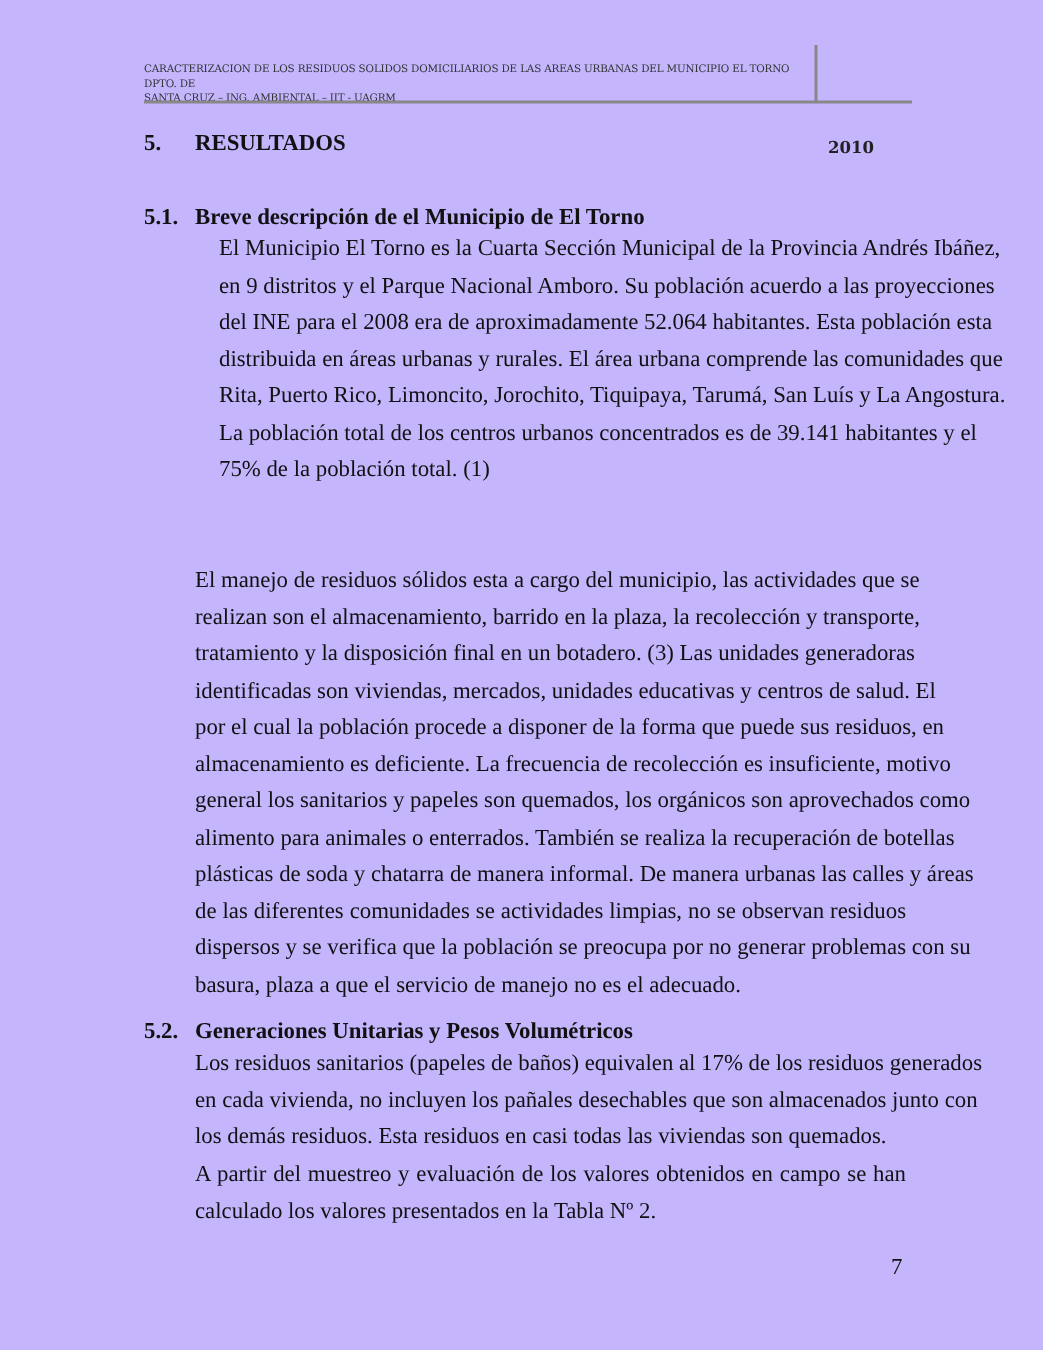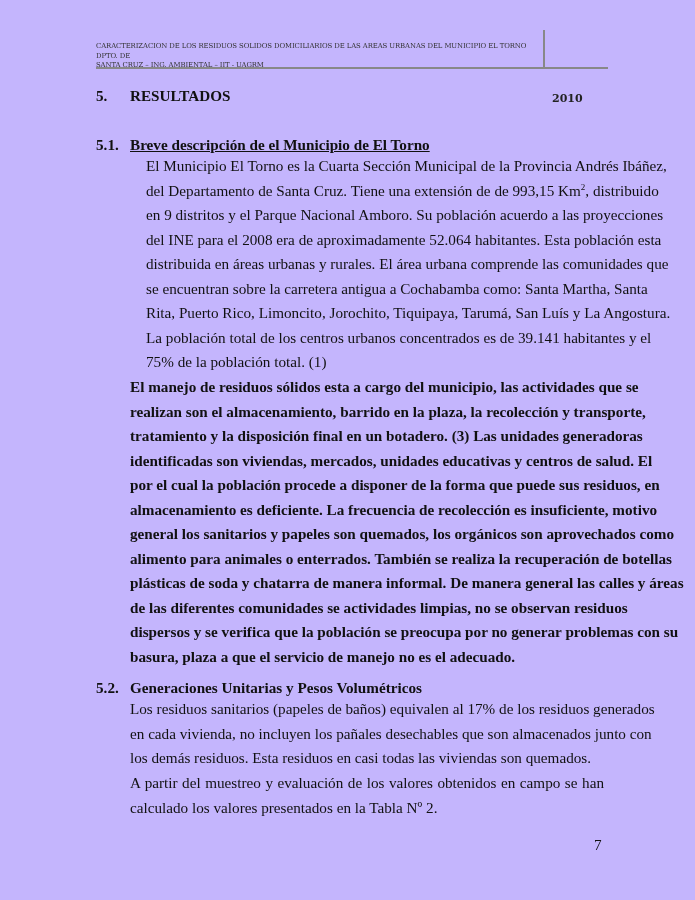--- a/index.html
+++ b/index.html
@@ -41,44 +41,42 @@
     </div>
     <div class="header-vsep"></div>
     <div class="header-year">2010</div>
   </div>
   <div class="header-rule"></div>
 
   <div class="t h num" style="top:87px;">5.</div>
   <div class="t h htitle" style="top:87px;">RESULTADOS</div>
 
   <div class="t h num" style="top:136px;">5.1.</div>
-  <div class="t h htitle" style="top:136px;text-decoration:underline;">Breve descripción de el Municipio de El Torno</div>
+  <div class="t h htitle" style="top:136px;">Breve descripción de el Municipio de El Torno</div>
 
   <div class="para" style="top:154px;margin-left:16px;">
     <span class="ln">El Municipio El Torno es la Cuarta  Sección Municipal de la Provincia Andrés Ibáñez,</span>
-    <span class="ln"><span>del Departamento de Santa Cruz.  Tiene una extensión de de 993,15 Km</span><sup>2</sup><span>, distribuido</span></span>
     <span class="ln">en 9 distritos y el Parque Nacional Amboro.  Su población acuerdo a las proyecciones</span>
     <span class="ln">del INE para el 2008  era de aproximadamente 52.064 habitantes. Esta población esta</span>
     <span class="ln">distribuida en áreas urbanas y rurales.  El área urbana comprende las comunidades que</span>
-    <span class="ln">se encuentran sobre la carretera antigua a Cochabamba como: Santa Martha, Santa</span>
     <span class="ln">Rita, Puerto Rico, Limoncito, Jorochito, Tiquipaya, Tarumá, San Luís y La Angostura.</span>
     <span class="ln">La población total de los centros urbanos concentrados es de 39.141 habitantes y el</span>
     <span class="ln last">75% de la población total.  (1)</span>
   </div>
 
-  <div class="para" style="top:375px;font-weight:bold;">
+  <div class="para" style="top:375px;">
     <span class="ln">El manejo de residuos sólidos esta a cargo del municipio,  las actividades que se</span>
     <span class="ln">realizan son el almacenamiento, barrido en la plaza, la recolección y transporte,</span>
     <span class="ln">tratamiento  y la disposición final en un botadero. (3)  Las unidades generadoras</span>
     <span class="ln">identificadas son viviendas, mercados, unidades educativas y centros de salud. El</span>
     <span class="ln">por el cual la población procede a disponer de la forma que puede sus residuos, en</span>
     <span class="ln">almacenamiento es deficiente. La frecuencia de recolección es insuficiente,  motivo</span>
     <span class="ln">general los sanitarios y papeles son quemados, los orgánicos son aprovechados como</span>
     <span class="ln">alimento para animales o enterrados. También se realiza la recuperación de botellas</span>
-    <span class="ln">plásticas de soda y  chatarra de manera informal. De manera general las calles y áreas</span>
+    <span class="ln">plásticas de soda y  chatarra de manera informal. De manera urbanas las calles y áreas</span>
     <span class="ln">de las diferentes comunidades se actividades limpias, no se observan residuos</span>
     <span class="ln">dispersos y  se verifica que  la población se preocupa por no generar problemas con su</span>
     <span class="ln last">basura, plaza a que el servicio de manejo no es el adecuado.</span>
   </div>
 
   <div class="t h num" style="top:679px;">5.2.</div>
   <div class="t h htitle" style="top:679px;text-align:center;">Generaciones Unitarias y Pesos Volumétricos</div>
 
   <div class="para" style="top:697px;">
     <span class="ln">Los residuos sanitarios (papeles de baños) equivalen al 17% de los residuos generados</span>

